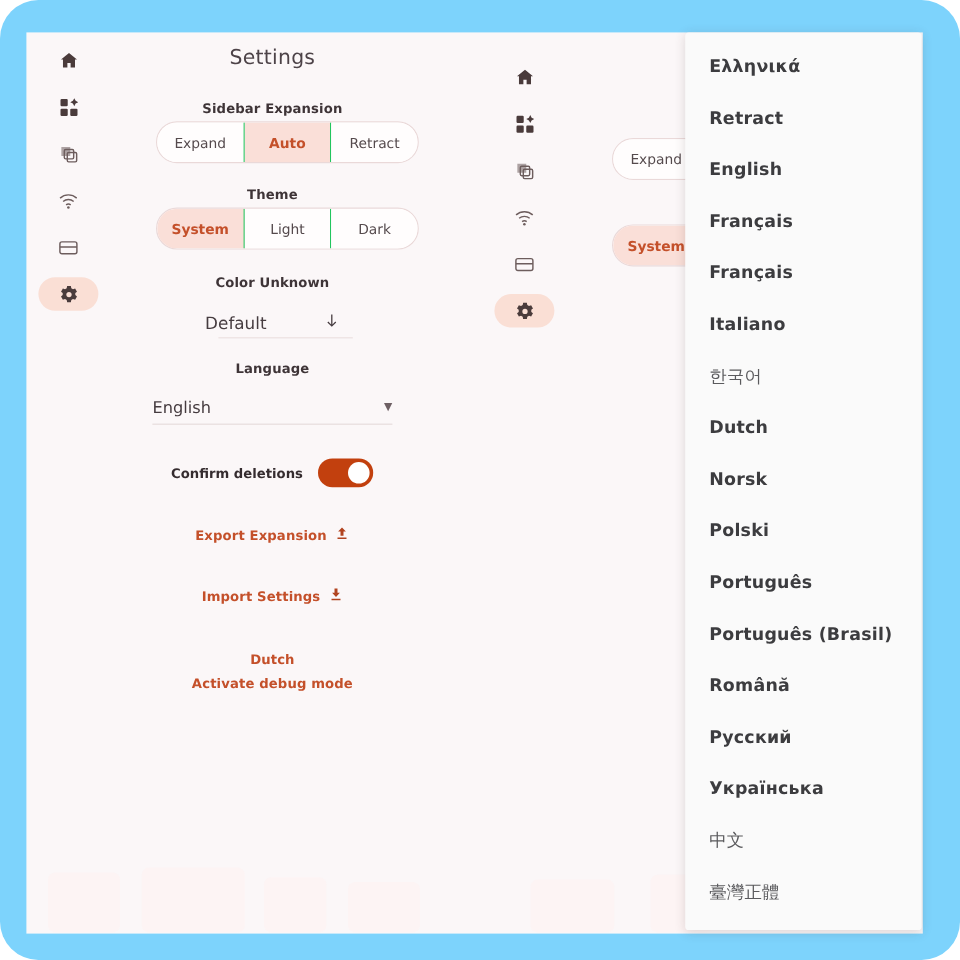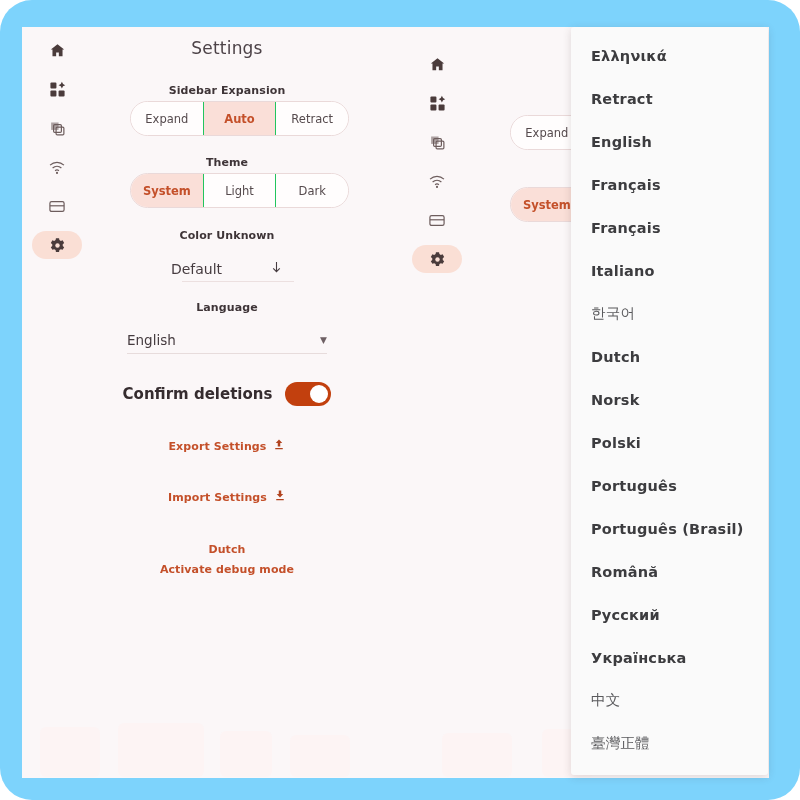--- a/index.html
+++ b/index.html
@@ -175,21 +175,21 @@
   
   .toggle-row {
     position: absolute;
     left: 0; right: 0;
     display: flex;
     align-items: center;
     justify-content: center;
     gap: 13px;
   }
   .toggle-label {
-    font-size: 15px;
+    font-size: 11px;
     font-weight: bold;
     color: #352c2f;
   }
   .switch {
     width: 46px;
     height: 24px;
     border-radius: 13px;
     background: #c2400e;
     position: relative;
   }
@@ -361,21 +361,21 @@
       </div>
 
       <div class="toggle-row" style="top:355px;">
         <span class="toggle-label">Confirm deletions</span>
         <span class="switch">
           <span class="knob"></span>
         </span>
       </div>
 
       <div class="action-link" style="top:411px;">
-        <span>Export Settings</span>
+        <span>Export Expansion</span>
         <span>
           <svg width="12" height="13" viewBox="0 0 24 24">
             <path d="M12 2 5.5 9h4v7h5V9h4zM4.5 19h15v2.3h-15z"></path>
           </svg>
         </span>
       </div>
 
       <div class="action-link" style="top:462px;">
         <span>Import Settings</span>
         <span>

